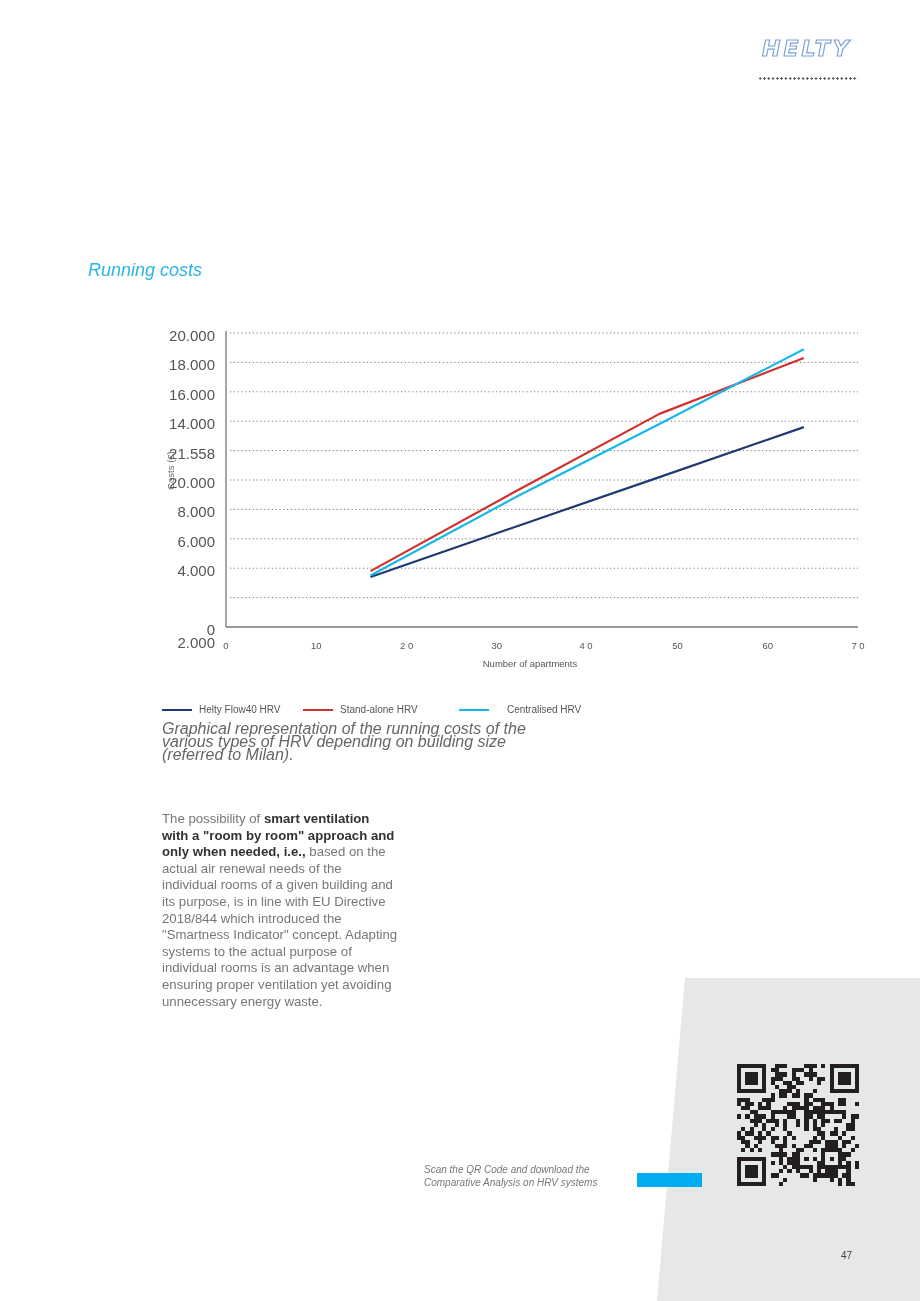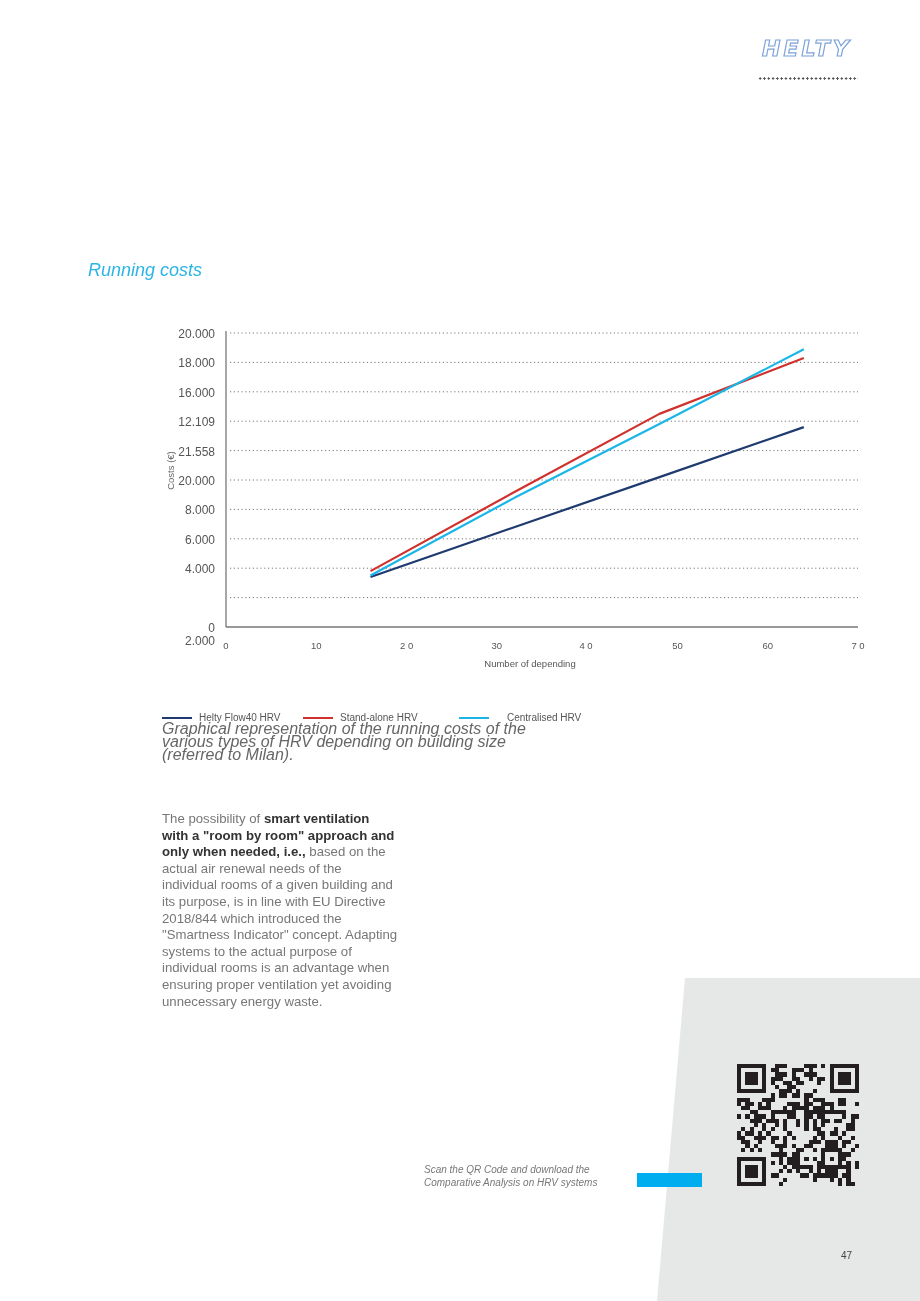--- a/index.html
+++ b/index.html
@@ -22,36 +22,36 @@
     background-size: 4.3px 3px; background-repeat: repeat-x;
   }
   .section-title {
     position: absolute; left: 88px; top: 260px;
     font-size: 18px; font-style: italic; color: #2bb4e6;
   }
   .chart-wrap { position: absolute; left: 0; top: 0; width: 920px; height: 780px; }
   .chart-svg { position: absolute; left: 0; top: 0; }
   .ytick {
     position: absolute; width: 60px; text-align: right; left: 155px;
-    font-size: 12px; color: #555;
+    font-size: 15px; color: #555;
   }
   .xtick {
     position: absolute; width: 30px; text-align: center; top: 640px;
     font-size: 9.5px; color: #555;
   }
   .ylabel {
     position: absolute; left: 135px; top: 465px; width: 70px; text-align: center;
     transform: rotate(-90deg); font-size: 9.5px; color: #666;
   }
   .xlabel {
     position: absolute; left: 420px; top: 658px; width: 220px; text-align: center;
     font-size: 9.5px; color: #555;
   }
   .legend { position: absolute; left: 162px; top: 696px; height: 14px; font-size: 10px; color: #555; }
-  .legend-item { position: absolute; top: 16px; white-space: nowrap; }
+  .legend-item { position: absolute; top: 8px; white-space: nowrap; }
   .legend-swatch { display: inline-block; width: 30px; height: 2px; vertical-align: middle; margin-right: 7px; }
   .caption {
     position: absolute; left: 162px; top: 722px; width: 380px;
     font-size: 16px; font-style: italic; color: #666; line-height: 13px;
   }
   .body-text {
     position: absolute; left: 162px; top: 811px; width: 236px;
     font-size: 13.2px; line-height: 16.6px; color: #777;
   }
   .body-text b { color: #333; font-weight: bold; }
@@ -97,37 +97,37 @@
       <polyline points="370.5,575.5 514.9,497.6 659.4,424.1 803.8,349.2" fill="none" stroke="#1ab6e8" stroke-width="2.2" stroke-linejoin="round"></polyline>
     </svg>
   <div id="y-ticks">
       <div class="ytick" style="top: 621px;">0</div>
       <div class="ytick" style="top: 591.6px; margin-top: 42px;">2.000</div>
       <div class="ytick" style="top: 562.2px;">4.000</div>
       <div class="ytick" style="top: 532.8px;">6.000</div>
       <div class="ytick" style="top: 503.4px;">8.000</div>
       <div class="ytick" style="top: 474px;">20.000</div>
       <div class="ytick" style="top: 444.6px;">21.558</div>
-      <div class="ytick" style="top: 415.2px;">12.109</div>
+      <div class="ytick" style="top: 415.2px;">14.000</div>
       <div class="ytick" style="top: 385.8px;">16.000</div>
       <div class="ytick" style="top: 356.4px;">18.000</div>
       <div class="ytick" style="top: 327px;">20.000</div>
     </div>
   <div id="x-ticks">
       <div class="xtick" style="left: 211px;">0</div>
       <div class="xtick" style="left: 301.286px;">10</div>
       <div class="xtick" style="left: 391.571px;">2 0</div>
       <div class="xtick" style="left: 481.857px;">30</div>
       <div class="xtick" style="left: 571px;">4 0</div>
       <div class="xtick" style="left: 662.429px;">50</div>
       <div class="xtick" style="left: 752.714px;">60</div>
       <div class="xtick" style="left: 843px;">7 0</div>
     </div>
   <div class="ylabel">Costs (€)</div>
-  <div class="xlabel">Number of depending</div>
+  <div class="xlabel">Number of apartments</div>
 </div>
 
 <div class="legend">
   <div class="legend-item" style="left:0px;">
     <span class="legend-swatch" style="background:#1f3a6e"></span><span>Helty Flow40 HRV</span>
   </div>
   <div class="legend-item" style="left:141px;">
     <span class="legend-swatch" style="background:#d0312d"></span><span>Stand-alone HRV</span>
   </div>
   <div class="legend-item" style="left:297px;">

